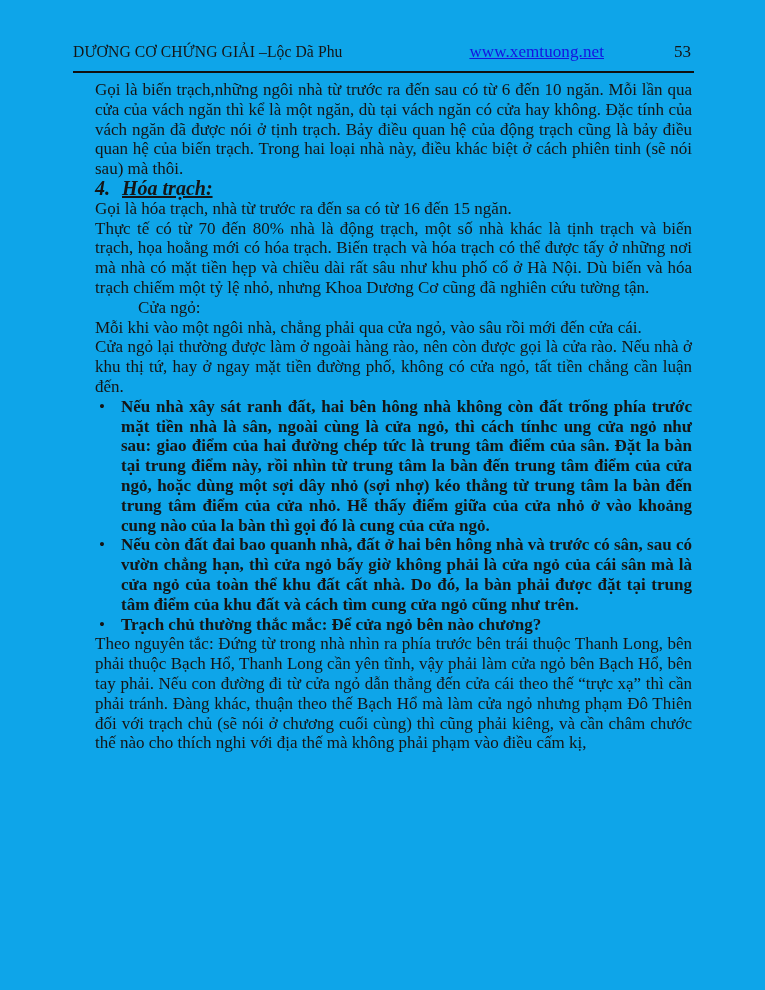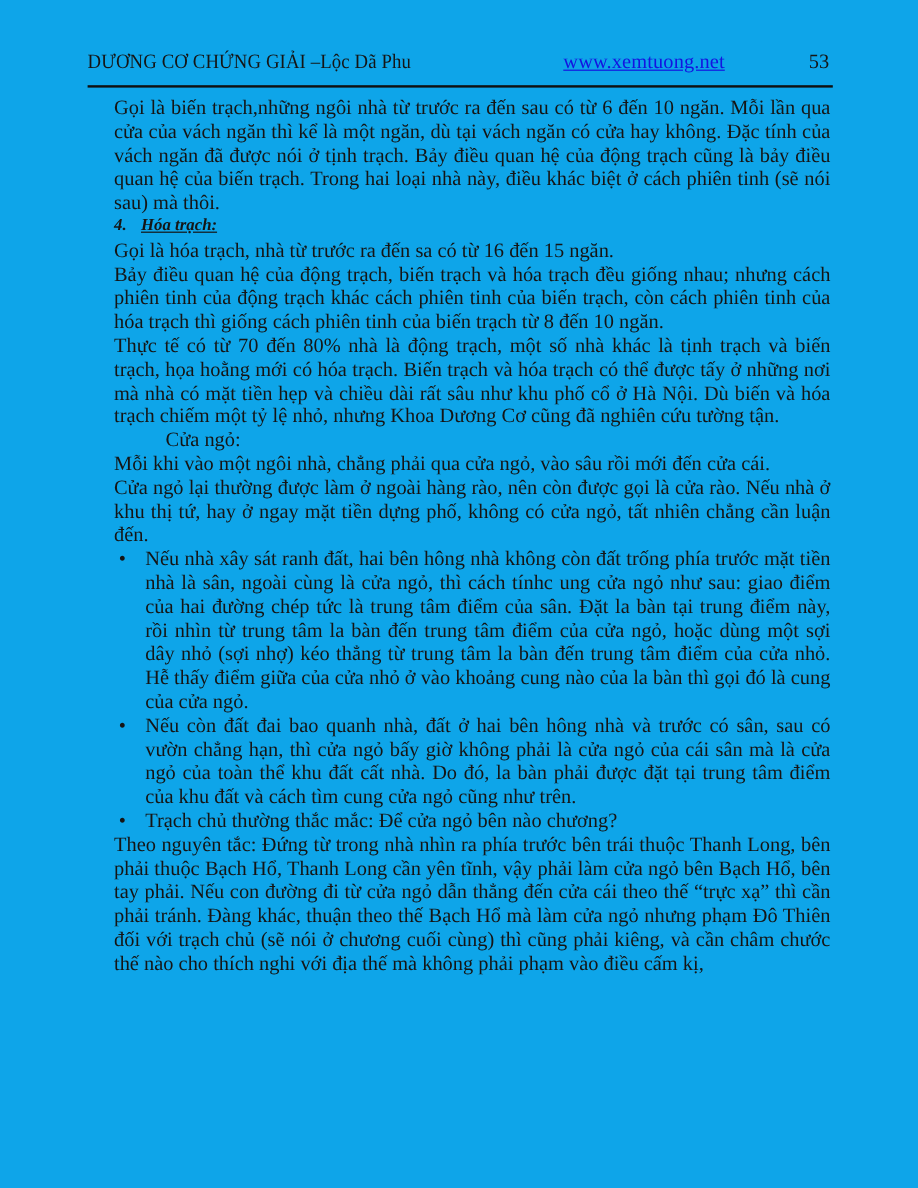--- a/index.html
+++ b/index.html
@@ -56,21 +56,21 @@
     font-size: 17px;
     line-height: 19.8px;
     text-align: justify;
     margin-top: 7px;
   }
   .body-text p {
     margin: 0;
   }
   .num-heading {
     margin: 0 0 0 -20px;
-    font-size: 14px;
+    font-size: 20px;
     font-weight: bold;
     font-style: italic;
     text-align: left;
   }
   .num-heading .h-num {
     margin-right: 12px;
   }
   .num-heading .h-label {
     text-decoration: underline;
   }
@@ -87,20 +87,21 @@
   }
   ul.bullets .dot {
     width: 22px;
     padding-left: 4px;
     flex: none;
     text-align: left;
   }
   ul.bullets .btxt {
     flex: 1;
     text-align: justify;
+    font-weight: bold;
   }
 </style>
 </head>
 <body>
 
 <div class="page">
 
   <div class="page-header">
     <span class="title">DƯƠNG CƠ CHỨNG GIẢI –Lộc Dã Phu</span>
     <span class="site-link">www.xemtuong.net</span>
@@ -110,30 +111,29 @@
   <hr class="header-rule">
 
   <div class="body-text">
 
     <p>Gọi là biến trạch,những ngôi nhà từ trước ra đến sau có từ 6 đến 10 ngăn. Mỗi lần qua cửa của vách ngăn thì kể là một ngăn, dù tại vách ngăn có cửa hay không. Đặc tính của vách ngăn đã được nói ở tịnh trạch. Bảy điều quan hệ của động trạch cũng là bảy điều quan hệ của biến trạch. Trong hai loại nhà này, điều khác biệt ở cách phiên tinh (sẽ nói sau) mà thôi.</p>
 
     <p class="num-heading"><span class="h-num">4.</span><span class="h-label">Hóa trạch:</span></p>
 
     <p>Gọi là hóa trạch, nhà từ trước ra đến sa có từ 16 đến 15 ngăn.</p>
 
-    <p>Bảy điều quan hệ của động trạch, biến trạch và hóa trạch đều giống nhau; nhưng cách phiên tinh của động trạch khác cách phiên tinh của biến trạch, còn cách phiên tinh của hóa trạch thì giống cách phiên tinh của biến trạch từ 8 đến 10 ngăn.</p>
 
     <p>Thực tế có từ 70 đến 80% nhà là động trạch, một số nhà khác là tịnh trạch và biến trạch, họa hoằng mới có hóa trạch. Biến trạch và hóa trạch có thể được tấy ở những nơi mà nhà có mặt tiền hẹp và chiều dài rất sâu như khu phố cổ ở Hà Nội. Dù biến và hóa trạch chiếm một tỷ lệ nhỏ, nhưng Khoa Dương Cơ cũng đã nghiên cứu tường tận.</p>
 
 
     <p><span class="u">Cửa ngỏ:</span></p>
 
     <p>Mỗi khi vào một ngôi nhà, chẳng phải qua cửa ngỏ, vào sâu rồi mới đến cửa cái.</p>
 
-    <p>Cửa ngỏ lại thường được làm ở ngoài hàng rào, nên còn được gọi là cửa rào. Nếu nhà ở khu thị tứ, hay ở ngay mặt tiền dựng phố, không có cửa ngỏ, tất nhiên chẳng cần luận đến.</p>
+    <p>Cửa ngỏ lại thường được làm ở ngoài hàng rào, nên còn được gọi là cửa rào. Nếu nhà ở khu thị tứ, hay ở ngay mặt tiền đường phố, không có cửa ngỏ, tất tiền chẳng cần luận đến.</p>
 
     <ul class="bullets">
       <li>
         <span class="dot">•</span>
         <span class="btxt">Nếu nhà xây sát ranh đất, hai bên hông nhà không còn đất trống phía trước mặt tiền nhà là sân, ngoài cùng là cửa ngỏ, thì cách tínhc ung cửa ngỏ như sau: giao điểm của hai đường chép tức là trung tâm điểm của sân. Đặt la bàn tại trung điểm này, rồi nhìn từ trung tâm la bàn đến trung tâm điểm của cửa ngỏ, hoặc dùng một sợi dây nhỏ (sợi nhợ) kéo thẳng từ trung tâm la bàn đến trung tâm điểm của cửa nhỏ. Hễ thấy điểm giữa của cửa nhỏ ở vào khoảng cung nào của la bàn thì gọi đó là cung của cửa ngỏ.</span>
       </li>
       <li>
         <span class="dot">•</span>
         <span class="btxt">Nếu còn đất đai bao quanh nhà, đất ở hai bên hông nhà và trước có sân, sau có vườn chẳng hạn, thì cửa ngỏ bấy giờ không phải là cửa ngỏ của cái sân mà là cửa ngỏ của toàn thể khu đất cất nhà. Do đó, la bàn phải được đặt tại trung tâm điểm của khu đất và cách tìm cung cửa ngỏ cũng như trên.</span>
       </li>

